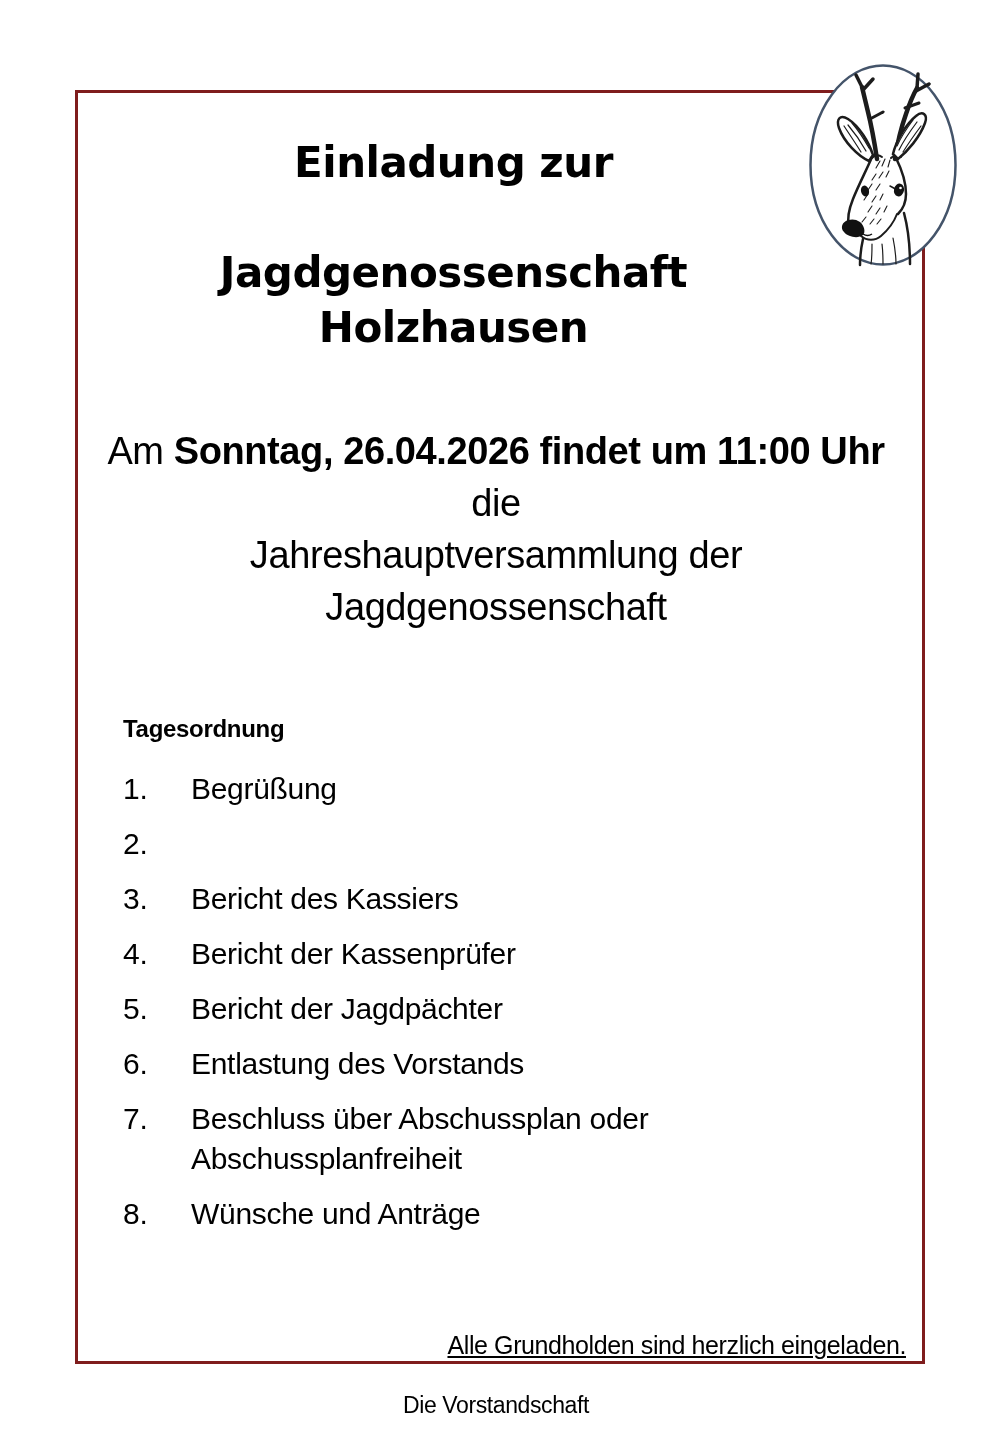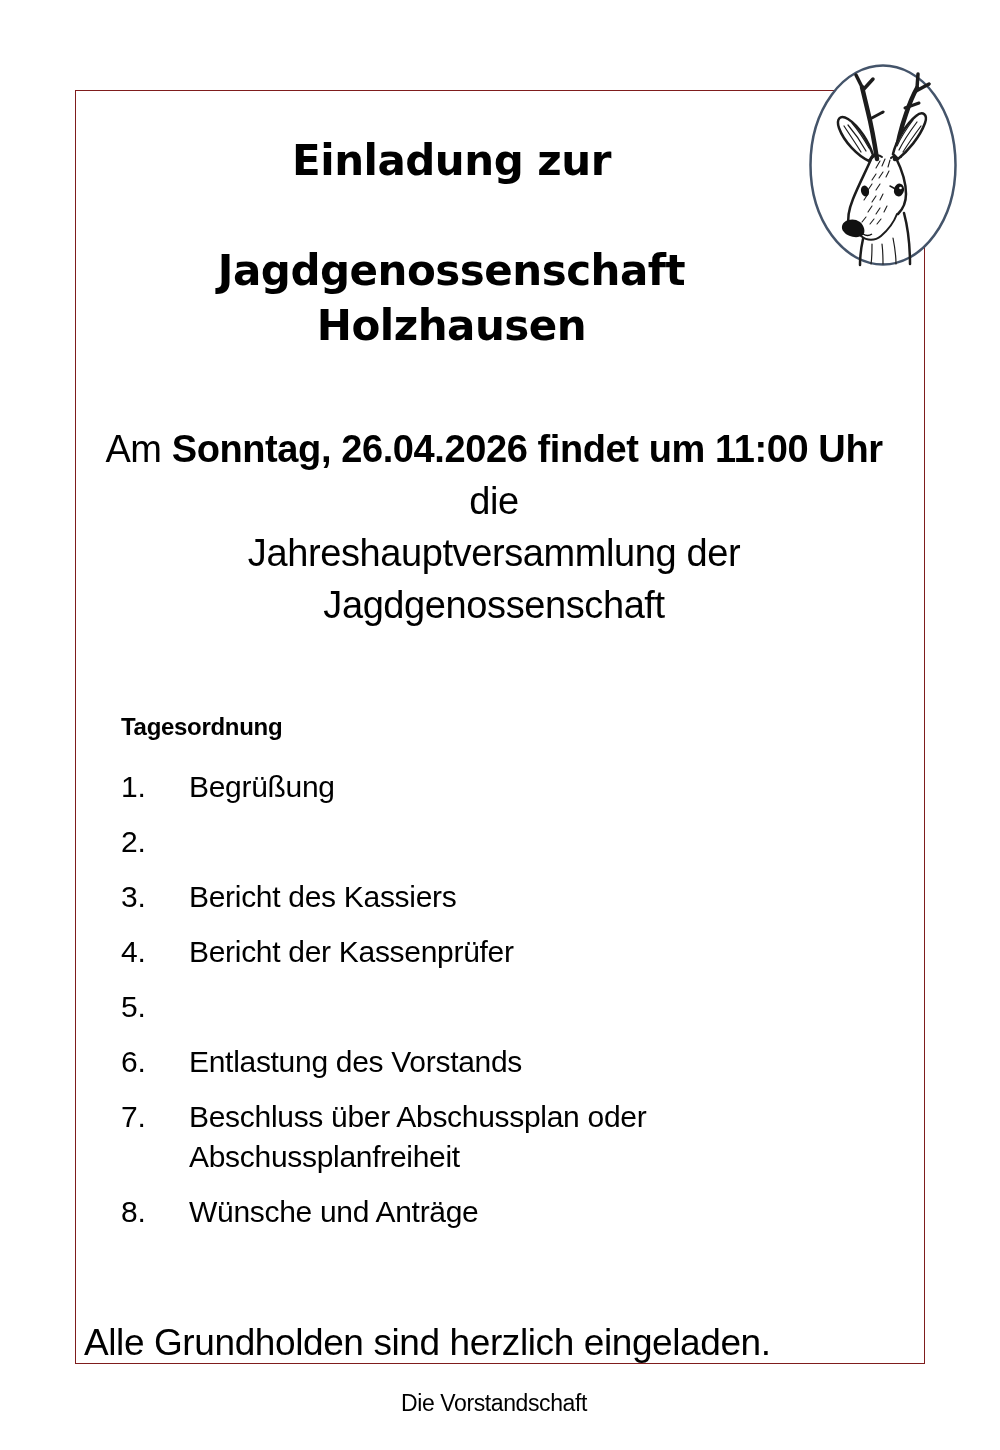--- a/index.html
+++ b/index.html
@@ -1,43 +1,43 @@
 <!DOCTYPE html>
 <html><head>
 <meta charset="utf-8">
 <style>
   * { margin:0; padding:0; box-sizing:border-box; }
   html,body { width:1000px; height:1450px; background:#ffffff;
               font-family:"Liberation Sans", sans-serif; color:#000; }
   .page { position:relative; width:1000px; height:1450px; background:#fff; overflow:hidden; }
 
   .frame { position:absolute; left:75px; top:90px; width:850px; height:1274px;
-           border:1px solid #7f1d1d; background:#fff; }
+           border:3px solid #7f1d1d; background:#fff; }
 
   .content { position:absolute; left:0; top:0; width:836px; }
 
   .title { margin:42px 105px 0 20px; text-align:center;
            font-family:"DejaVu Sans", sans-serif;
            font-weight:bold; font-size:42px; line-height:55px; letter-spacing:-0.5px; }
 
   .intro { margin:70px 8px 0 8px; text-align:center;
            font-size:38px; line-height:52px; letter-spacing:-0.4px; }
   .intro strong { font-weight:bold; }
 
   .agenda-heading { margin:76px 0 0 45px; font-weight:bold;
                     font-size:24px; line-height:40px; letter-spacing:-0.3px; }
 
   .agenda { margin:20px 0 0 45px; list-style:none; }
   .agenda-row { display:flex; margin-bottom:15px; font-size:30px; line-height:40px;
                 letter-spacing:-0.3px; }
   .agenda-num { width:68px; flex:0 0 68px; }
   .agenda-text { max-width:560px; }
 
-  .closing { margin:85px 8px 0 8px; text-align:left;
-             font-size:37px; line-height:52px; letter-spacing:-0.4px; }
+  .closing { margin:85px 8px 0 8px; text-align:right;
+             font-size:25px; line-height:52px; letter-spacing:-0.4px;text-decoration:underline; }
   .signature { margin:8px 8px 0 8px; text-align:center;
                font-size:23px; line-height:52px; letter-spacing:-0.4px; }
 
   .emblem { position:absolute; left:806px; top:62px; width:154px; height:206px; z-index:5; }
   .emblem svg { display:block; width:154px; height:206px; }
 </style>
 </head>
 <body>
 
 <div class="page">
@@ -69,20 +69,21 @@
         <div class="agenda-row">
           <span class="agenda-num">3.</span>
           <span class="agenda-text">Bericht des Kassiers</span>
         </div>
         <div class="agenda-row">
           <span class="agenda-num">4.</span>
           <span class="agenda-text">Bericht der Kassenprüfer</span>
         </div>
         <div class="agenda-row">
           <span class="agenda-num">5.</span>
+          <span class="agenda-text">Bericht der Jagdpächter</span>
         </div>
         <div class="agenda-row">
           <span class="agenda-num">6.</span>
           <span class="agenda-text">Entlastung des Vorstands</span>
         </div>
         <div class="agenda-row">
           <span class="agenda-num">7.</span>
           <span class="agenda-text">Beschluss über Abschussplan oder Abschussplanfreiheit</span>
         </div>
         <div class="agenda-row">

